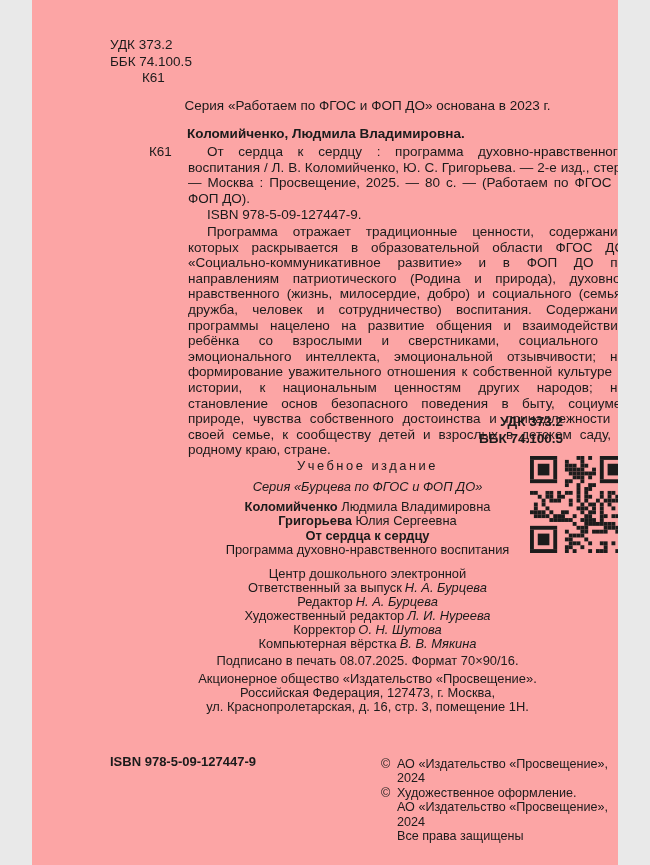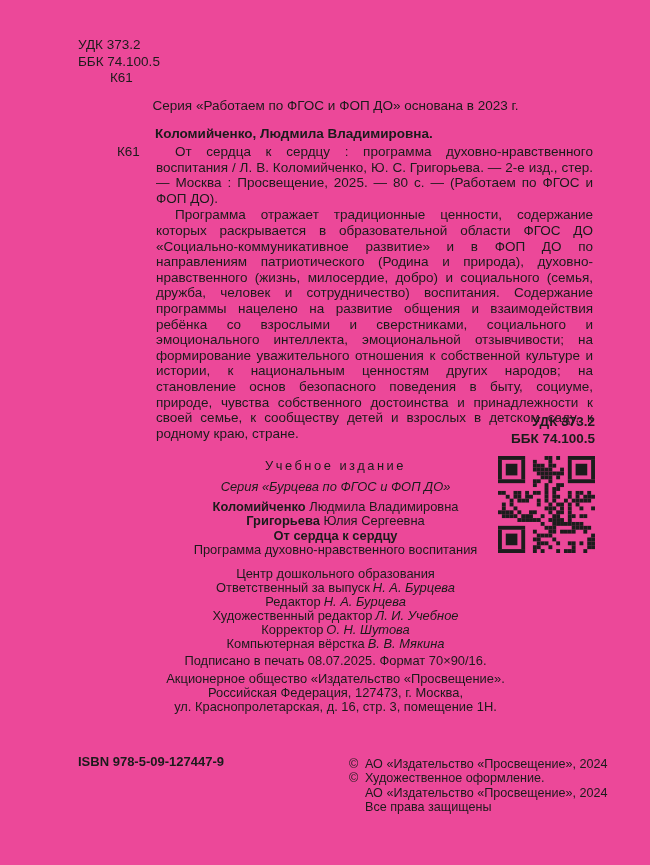--- a/index.html
+++ b/index.html
@@ -1,21 +1,21 @@
 <!DOCTYPE html>
 <html lang="ru"><head>
 <meta charset="utf-8">
 <style>
   * { margin: 0; padding: 0; box-sizing: border-box; }
   html, body { background: #e9e9e9; }
   .page {
     position: relative;
-    width: 650px; height: 865px;
+    width: 586px; height: 865px;
     margin: 0 auto;
-    background: #ec4899;
+    background: #fca5a5;
     color: #1b1b1b;
     font-family: "Liberation Sans", sans-serif;
     font-size: 13.5px;
     overflow: hidden;
     padding-left: 48px;
   }
   .abs { position: absolute; }
 
   
   .top-codes { left: 78px; top: 37px; line-height: 16.5px; }
@@ -88,20 +88,21 @@
     <div class="sign-indent">К61</div>
   </div>
 
   <div class="abs series-founded">Серия «Работаем по ФГОС и ФОП ДО» основана в 2023 г.</div>
 
   <div class="abs author-heading">Коломийченко, Людмила Владимировна.</div>
 
   <div class="abs main-col">
     <span class="catalog-sign">К61</span>
     <p>От сердца к сердцу : программа духовно-нравственного воспитания / Л. В. Коломийченко, Ю. С. Григорьева. — 2-е изд., стер. — Москва : Просвещение, 2025. — 80 с. — (Работаем по ФГОС и ФОП ДО).</p>
+    <div class="isbn-line">ISBN 978-5-09-127447-9.</div>
     <p class="annotation">Программа отражает традиционные ценности, содержание которых раскрывается в образовательной области ФГОС ДО «Социально-коммуникативное развитие» и в ФОП ДО по направлениям патриотического (Родина и природа), духовно-нравственного (жизнь, милосердие, добро) и социального (семья, дружба, человек и сотрудничество) воспитания. Содержание программы нацелено на развитие общения и взаимодействия ребёнка со взрослыми и сверстниками, социального и эмоционального интеллекта, эмоциональной отзывчивости; на формирование уважительного отношения к собственной культуре и истории, к национальным ценностям других народов; на становление основ безопасного поведения в быту, социуме, природе, чувства собственного достоинства и принадлежности к своей семье, к сообществу детей и взрослых в детском саду, к родному краю, стране.</p>
   </div>
 
   <div class="abs codes-right">
     <div>УДК 373.2</div>
     <div>ББК 74.100.5</div>
   </div>
 
   <div class="abs qr-box">
     <svg id="qr-svg" width="97" height="98" viewBox="0 0 97 98" xmlns="http://www.w3.org/2000/svg">
@@ -311,25 +312,25 @@
 
   <div class="abs edition-col">
     <div class="edition-kind">Учебное издание</div>
     <div class="edition-series">Серия «Бурцева по ФГОС и ФОП ДО»</div>
     <div class="edition-authors">
       <div><span class="bold">Коломийченко</span> <span>Людмила Владимировна</span></div>
       <div><span class="bold">Григорьева</span> <span>Юлия Сергеевна</span></div>
     </div>
     <div class="edition-title">От сердца к сердцу</div>
     <div>Программа духовно-нравственного воспитания</div>
-    <div class="edition-center">Центр дошкольного образования</div>
+    <div class="edition-center">Центр дошкольного электронной</div>
     <div>
       <div class="staff-line"><span>Ответственный за выпуск</span><span class="staff-name">Н. А. Бурцева</span></div>
       <div class="staff-line"><span>Редактор</span><span class="staff-name">Н. А. Бурцева</span></div>
-      <div class="staff-line"><span>Художественный редактор</span><span class="staff-name">Л. И. Учебное</span></div>
+      <div class="staff-line"><span>Художественный редактор</span><span class="staff-name">Л. И. Нуреева</span></div>
       <div class="staff-line"><span>Корректор</span><span class="staff-name">О. Н. Шутова</span></div>
       <div class="staff-line"><span>Компьютерная вёрстка</span><span class="staff-name">В. В. Мякина</span></div>
     </div>
     <div class="print-block">
       <div>Подписано в печать 08.07.2025. Формат 70×90/16.</div>
     </div>
     <div class="publisher-block">
       <div>Акционерное общество «Издательство «Просвещение».</div>
       <div>Российская Федерация, 127473, г. Москва,</div>
       <div>ул. Краснопролетарская, д. 16, стр. 3, помещение 1Н.</div>

